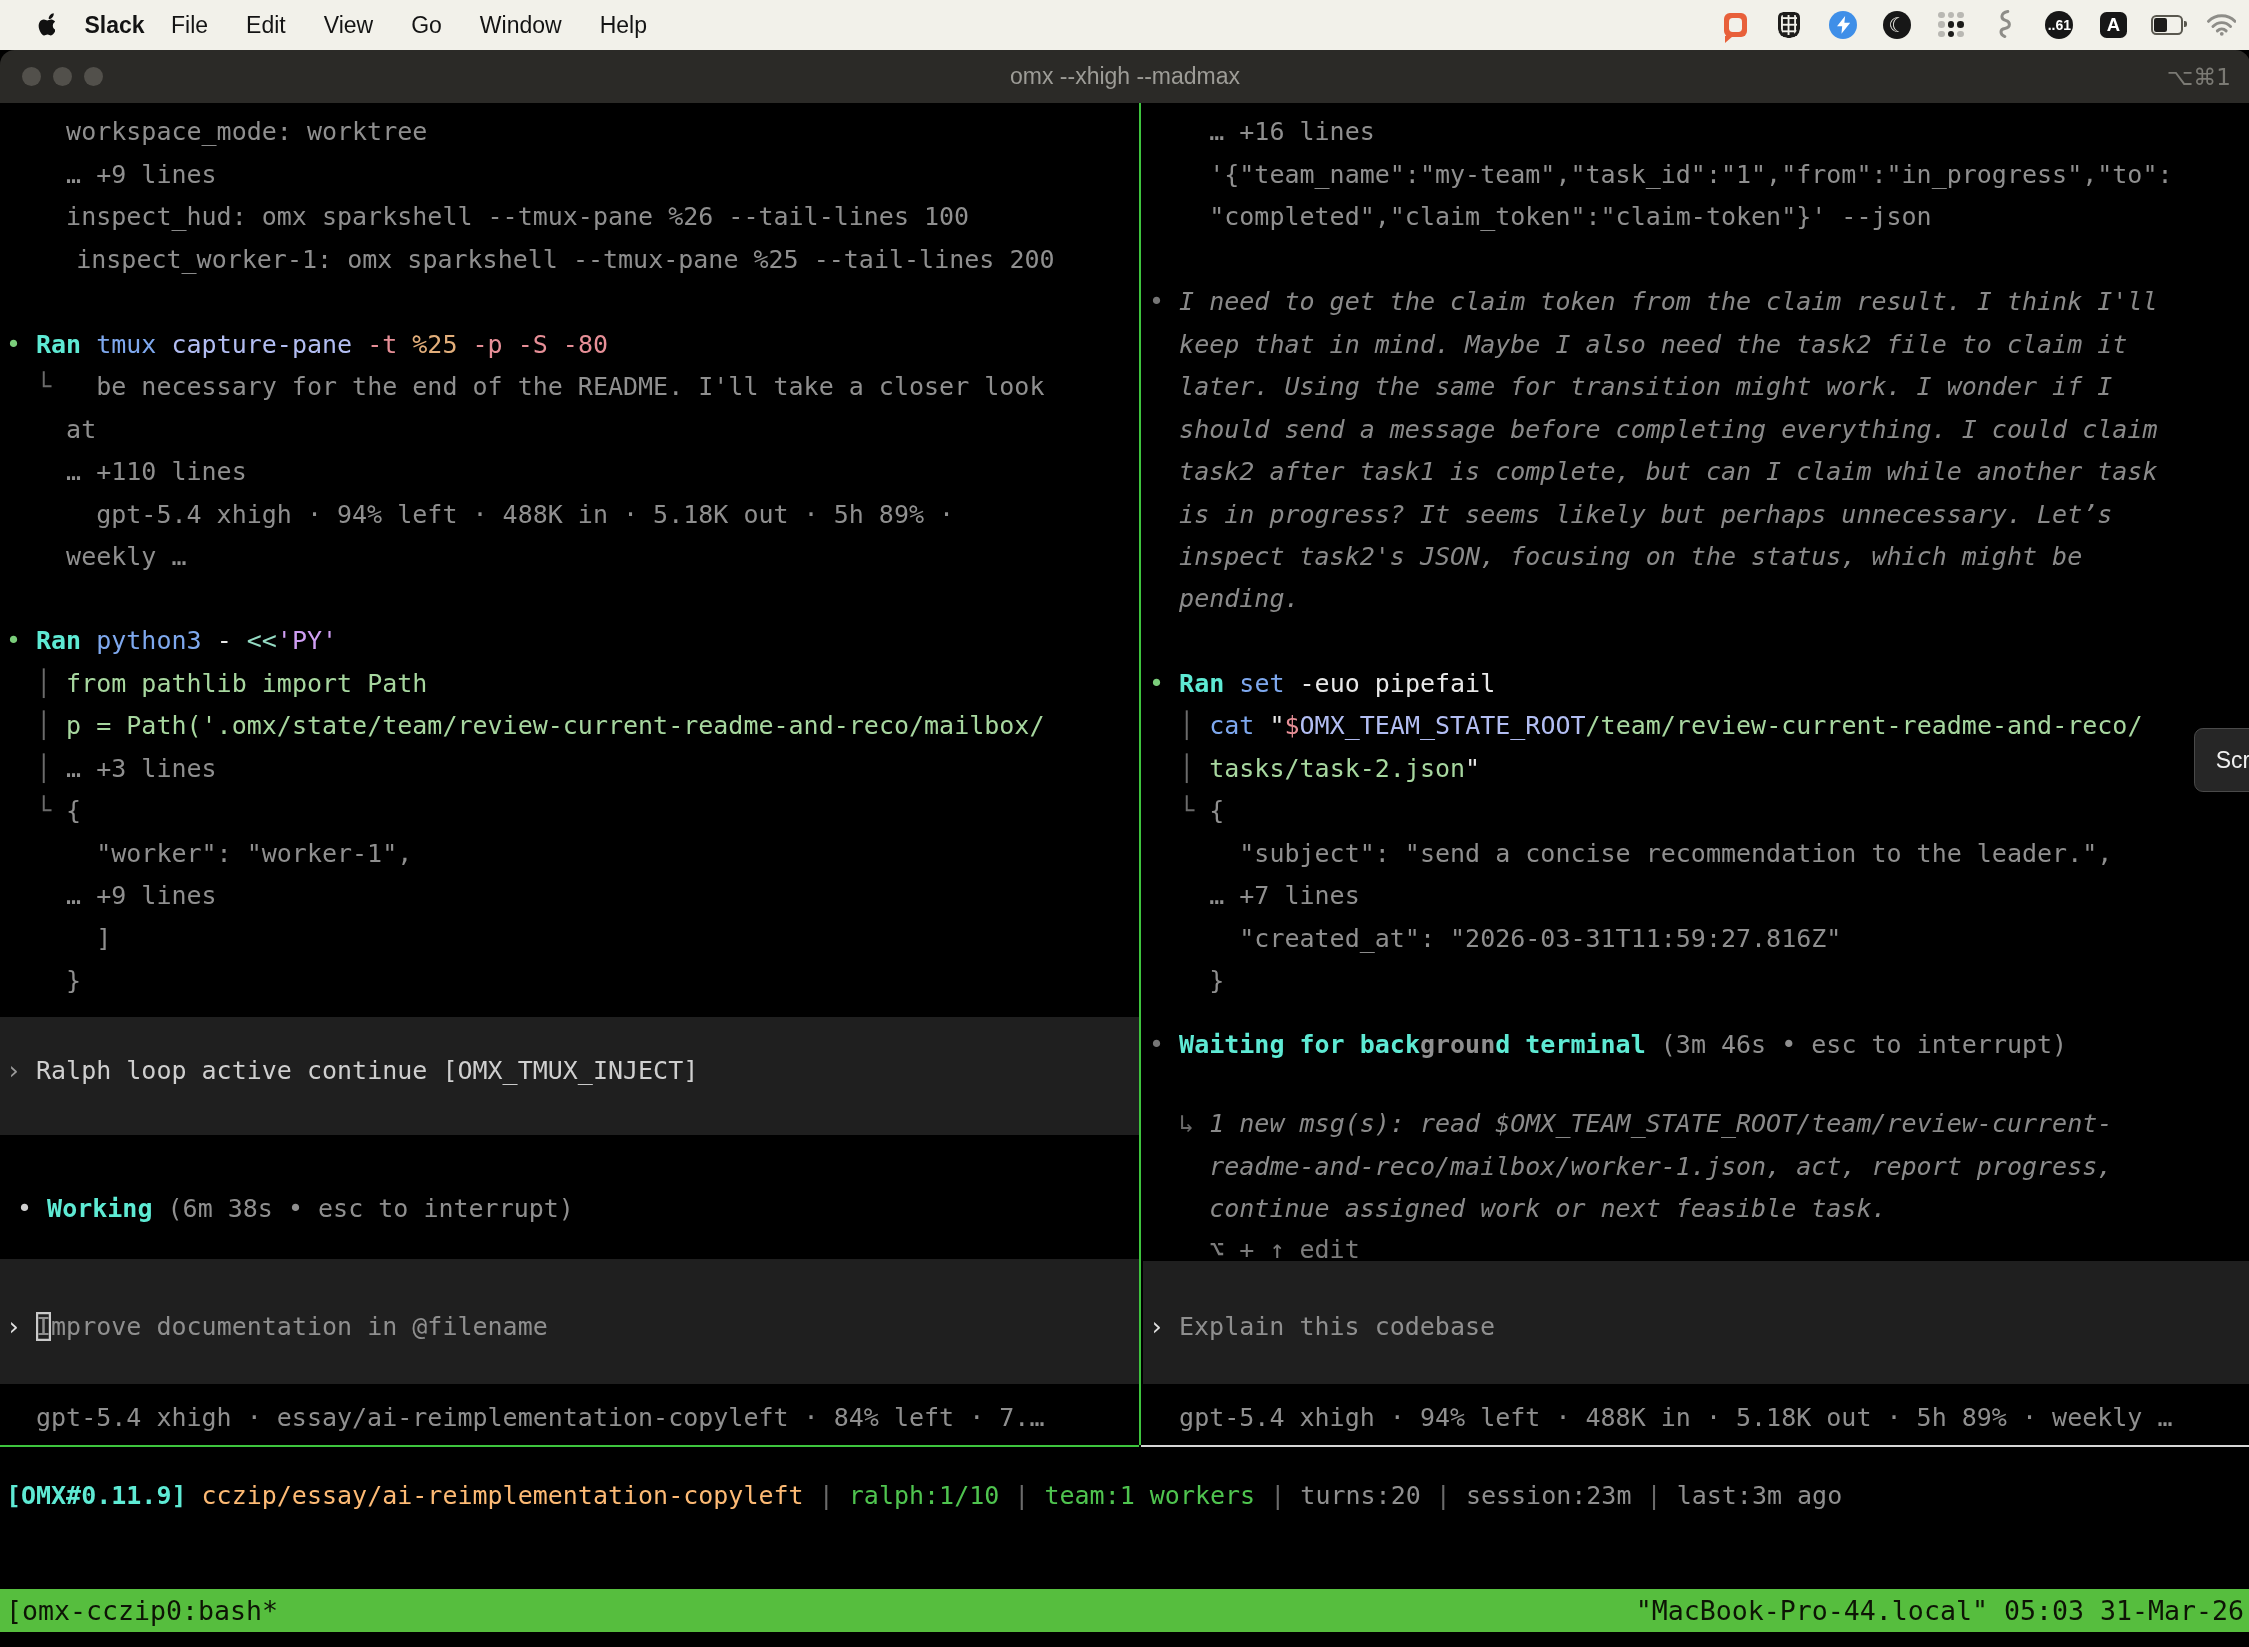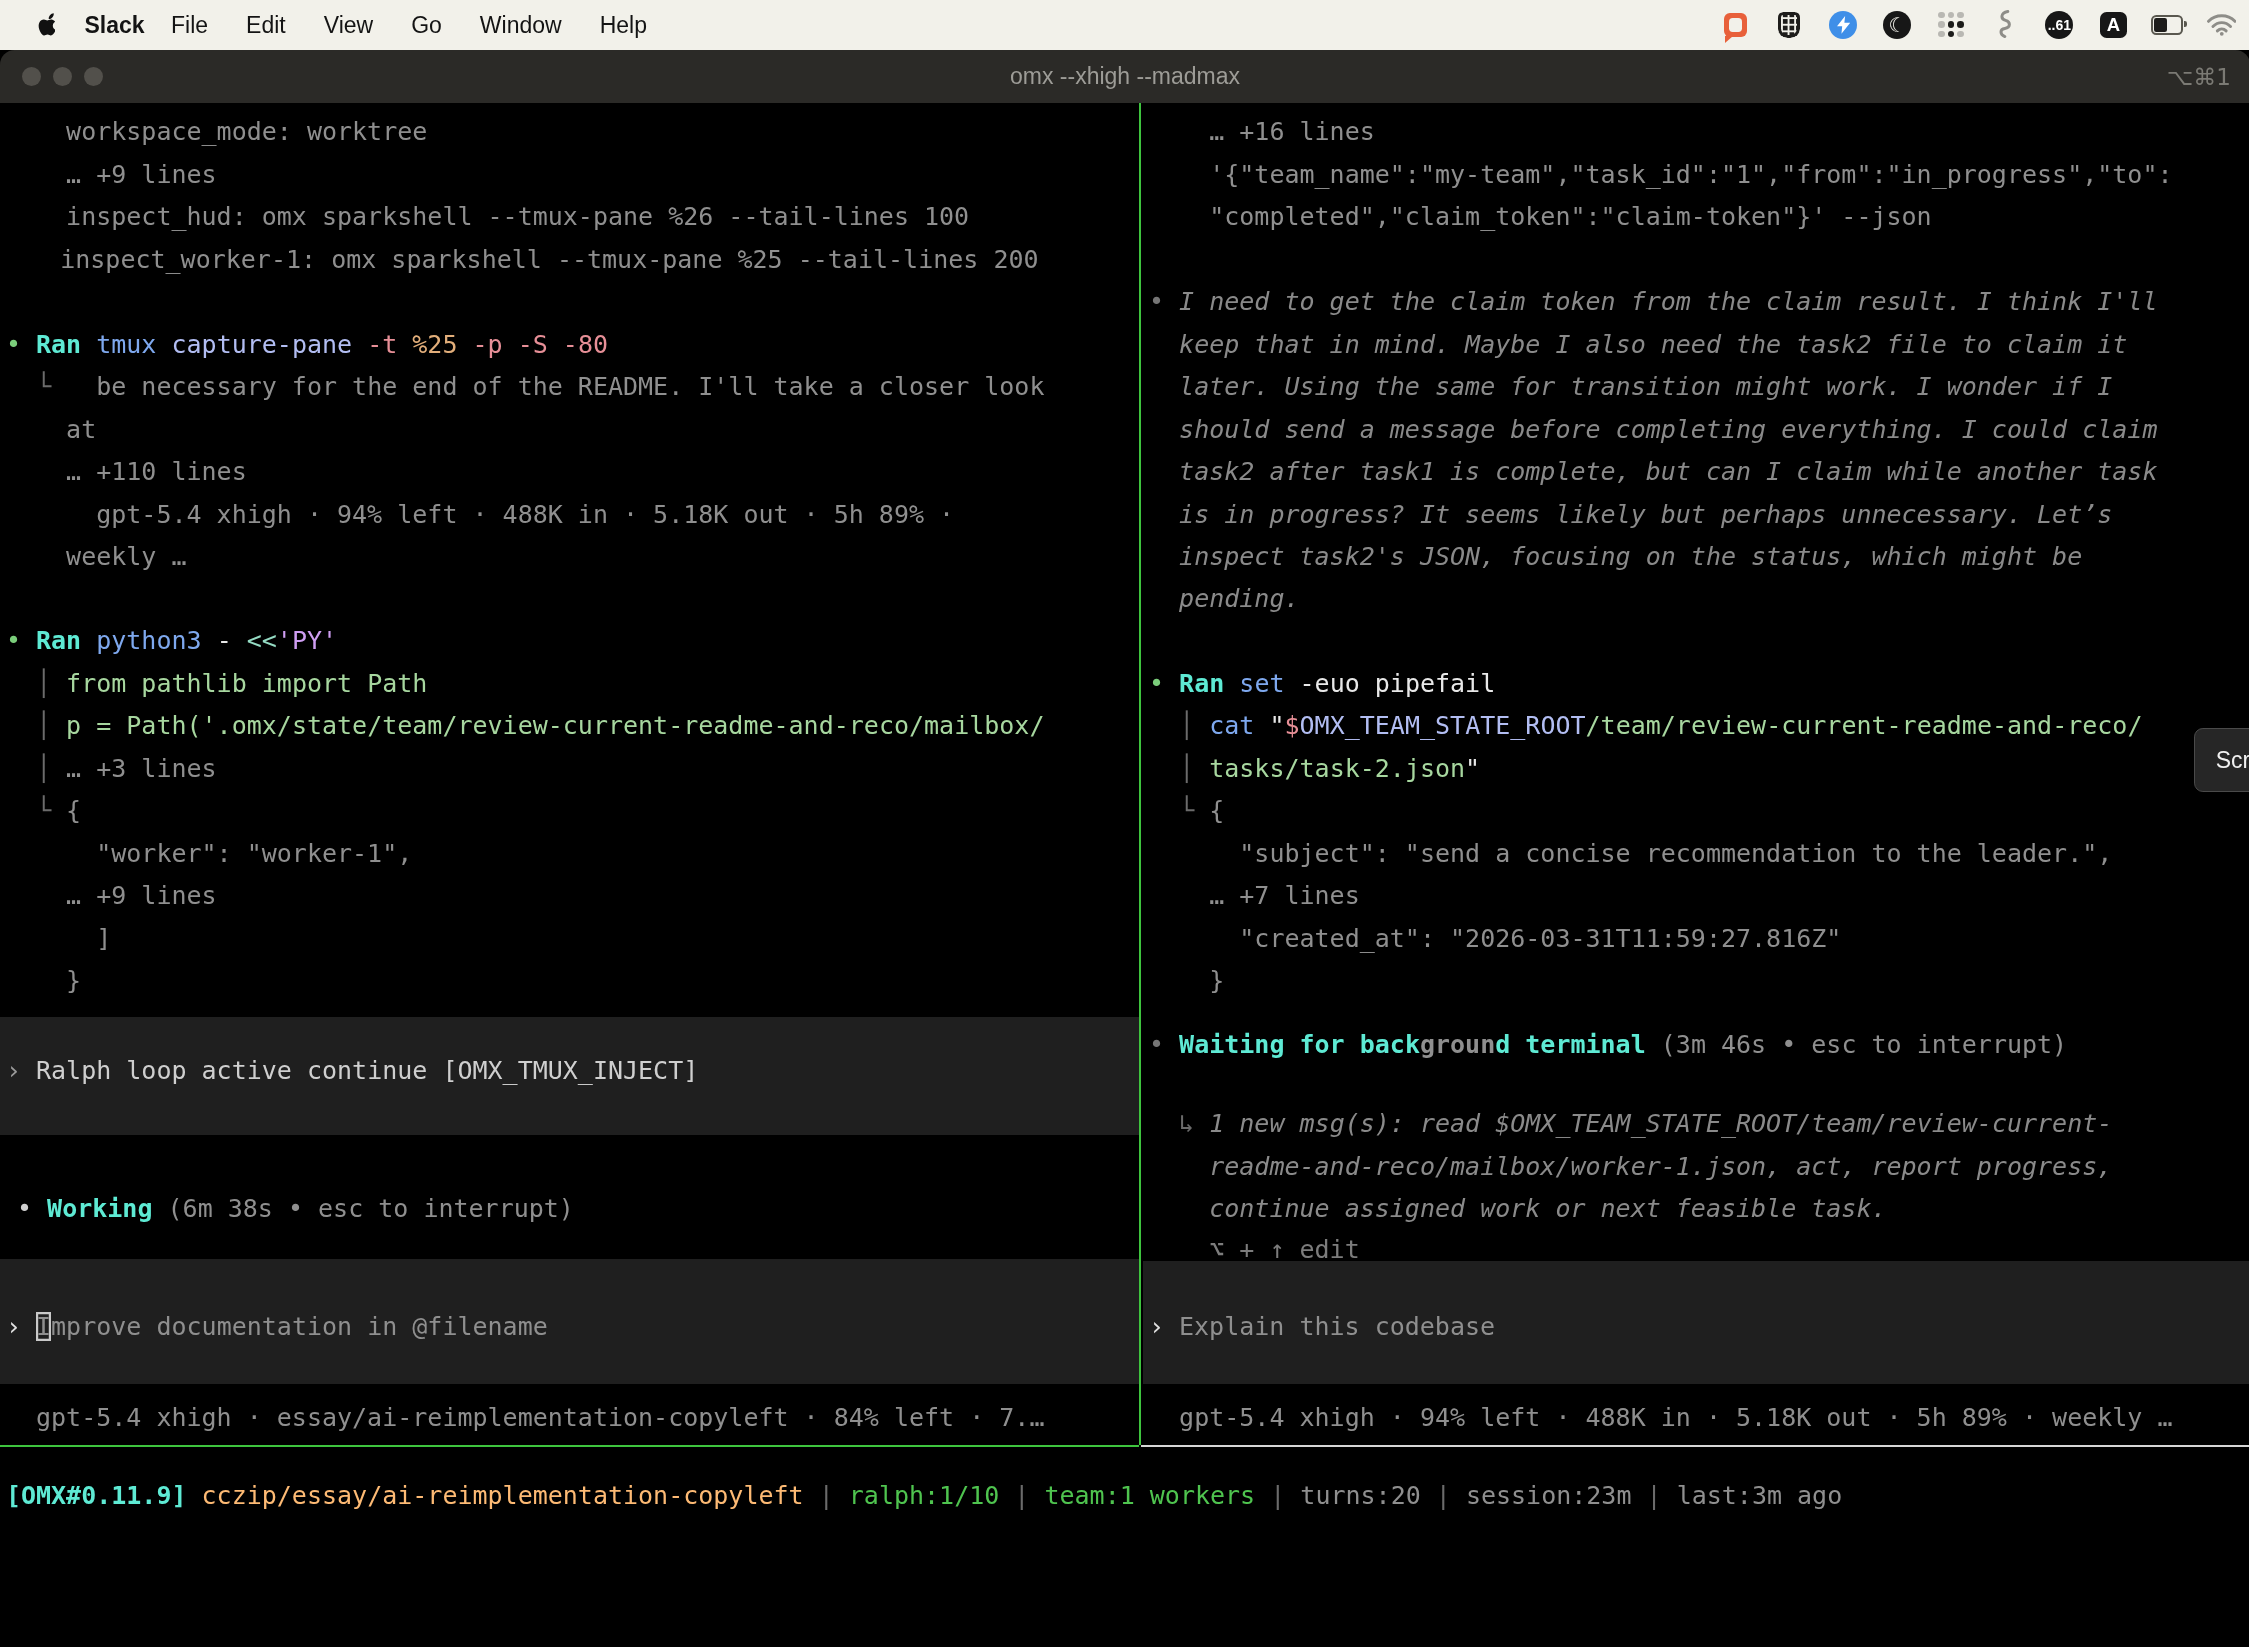--- a/index.html
+++ b/index.html
@@ -86,21 +86,21 @@
 <body>
 
 <div id="terminal">
   <div class="vdiv"></div>
   <div class="hbl"></div>
   <div class="hbr"></div>
   <div id="lines-root">
       <div class="tl" style="top: 115px; left: 5.9px;"><span class="c-gray">    workspace_mode: worktree</span></div>
       <div class="tl" style="top: 158px; left: 5.9px;"><span class="c-gray">    … +9 lines</span></div>
       <div class="tl" style="top: 200px; left: 5.9px;"><span class="c-gray">    inspect_hud: omx sparkshell --tmux-pane %26 --tail-lines 100</span></div>
-      <div class="tl" style="top: 243px; left: 0;"><span class="c-gray">    inspect_worker-1: omx sparkshell --tmux-pane %25 --tail-lines 200</span></div>
+      <div class="tl" style="top: 243px; left: 16px;"><span class="c-gray">    inspect_worker-1: omx sparkshell --tmux-pane %25 --tail-lines 200</span></div>
       <div class="tl" style="top: 328px; left: 5.9px;"><span class="c-green">• </span><span class="c-wb">Ran </span><span class="c-blue">tmux </span><span class="c-peri">capture-pane </span><span class="c-pink">-t </span><span class="c-orange">%25 </span><span class="c-pink">-p -S -80</span></div>
       <div class="tl" style="top: 370px; left: 5.9px;"><span class="c-dim">  └   </span><span class="c-gray">be necessary for the end of the README. I'll take a closer look</span></div>
       <div class="tl" style="top: 413px; left: 5.9px;"><span class="c-gray">    at</span></div>
       <div class="tl" style="top: 455px; left: 5.9px;"><span class="c-gray">    … +110 lines</span></div>
       <div class="tl" style="top: 498px; left: 5.9px;"><span class="c-gray">      gpt-5.4 xhigh · 94% left · 488K in · 5.18K out · 5h 89% ·</span></div>
       <div class="tl" style="top: 540px; left: 5.9px;"><span class="c-gray">    weekly …</span></div>
       <div class="tl" style="top: 624px; left: 5.9px;"><span class="c-green">• </span><span class="c-wb">Ran </span><span class="c-blue">python3 </span><span class="c-white">- </span><span class="c-mint">&lt;&lt;</span><span class="c-purple">'PY'</span></div>
       <div class="tl" style="top: 667px; left: 5.9px;"><span class="c-dim">  │ </span><span class="c-code">from pathlib import Path</span></div>
       <div class="tl" style="top: 709px; left: 5.9px;"><span class="c-dim">  │ </span><span class="c-code">p = Path('.omx/state/team/review-current-readme-and-reco/mailbox/</span></div>
       <div class="tl" style="top: 752px; left: 5.9px;"><span class="c-dim">  │ </span><span class="c-gray">… +3 lines</span></div>
@@ -140,20 +140,24 @@
         <div class="tl" style="top: 37px; left: 5.9px;"><span class="c-chev">› </span><span class="c-lgray">Ralph loop active continue [OMX_TMUX_INJECT]</span></div>
       </div>
       <div class="hlbox" style="top: 1259px; height: 125px; left: 0px; width: 1139px;">
         <div class="tl" style="top: 51px; left: 5.9px;"><span class="c-chevb">› </span><span class="c-gray cur">I</span><span class="c-gray">mprove documentation in @filename</span></div>
       </div>
       <div class="hlbox" style="top: 1261px; height: 123px; left: 1143px; width: 1107px;">
         <div class="tl" style="top: 49px; left: 5.9px;"><span class="c-chevb">› </span><span class="c-gray">Explain this codebase</span></div>
       </div>
       <div class="tl" style="top: 1479px; left: 5.9px;"><span class="c-wb">[OMX#0.11.9] </span><span class="c-cyan">cczip/essay/ai-reimplementation-copyleft</span><span class="c-dim"> | </span><span class="c-bgreen">ralph:1/10</span><span class="c-dim"> | </span><span class="c-bgreen">team:1 workers</span><span class="c-dim"> | </span><span class="c-gray">turns:20</span><span class="c-dim"> | </span><span class="c-gray">session:23m</span><span class="c-dim"> | </span><span class="c-gray">last:3m ago</span></div>
     </div>
+  <div class="tmuxbar">
+    <span class="tleft">[omx-cczip0:bash*</span>
+    <span class="tright">"MacBook-Pro-44.local" 05:03 31-Mar-26</span>
+  </div>
   <div class="tooltip">
     <span>Scre</span>
   </div>
 </div>
 
 <div class="menubar">
   <span class="apple">
     <svg width="19" height="23.6" viewBox="0 0 26 32">
         <path fill="#111" d="M17.5 8.2c1.9 0 3.9-1 5.1-2.6 1.1-1.4 1.9-3.4 1.6-5.4-1.8.1-3.9 1.2-5.1 2.6-1.1 1.3-2 3.3-1.6 5.4zM23 17.2c0-3.7 3-5.4 3.1-5.5-1.7-2.5-4.3-2.8-5.2-2.9-2.2-.2-4.3 1.3-5.5 1.3-1.1 0-2.9-1.3-4.7-1.2-2.4 0-4.7 1.4-5.9 3.6-2.5 4.4-.6 10.9 1.8 14.5 1.2 1.7 2.6 3.7 4.5 3.6 1.8-.1 2.5-1.2 4.7-1.2s2.8 1.2 4.7 1.1c2-.1 3.2-1.8 4.4-3.5 1.4-2 1.9-4 2-4.1-.1-.1-3.9-1.5-3.9-5.7z"></path>
       </svg>

